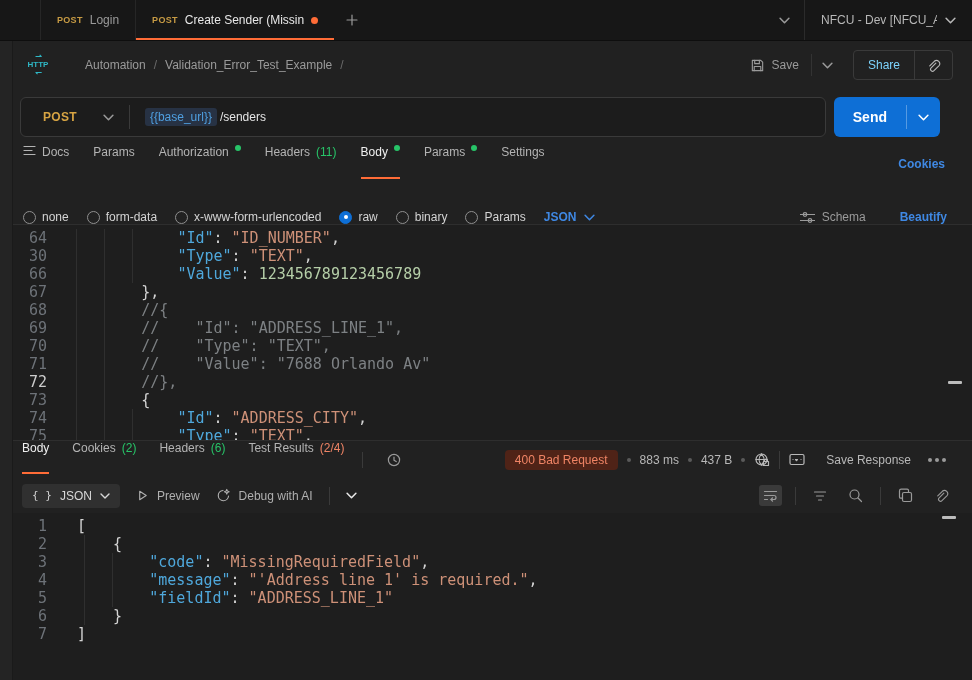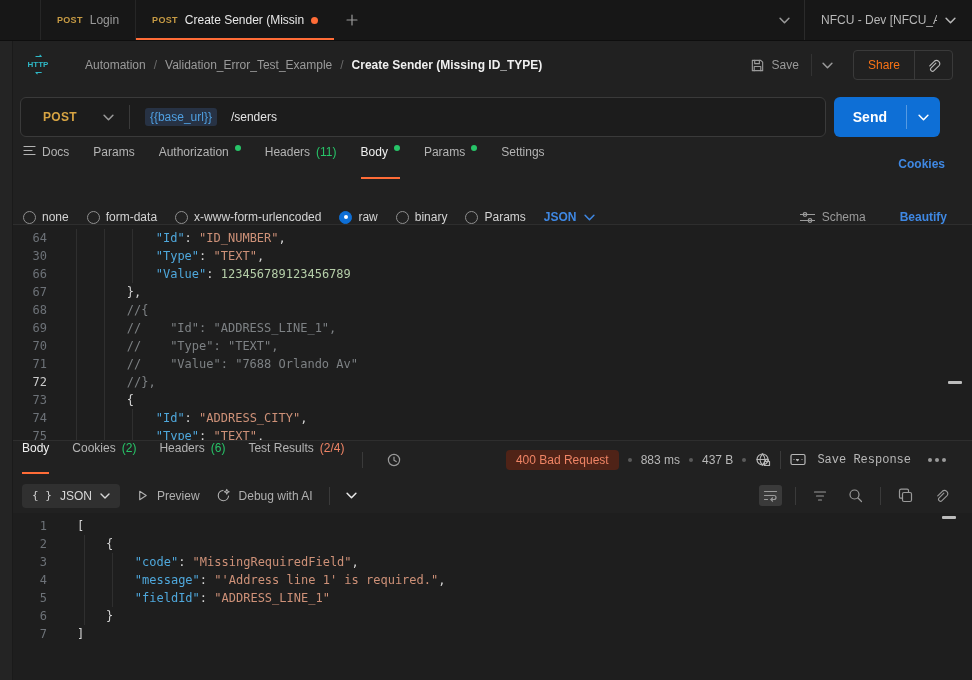--- a/index.html
+++ b/index.html
@@ -36,32 +36,32 @@
   .http-badge { color:#2fb8c6; font-weight:bold; font-size:8px; display:flex; flex-direction:column; align-items:center; line-height:1; width:26px; }
   .http-badge .arrow { font-size:8px; letter-spacing:-1px; }
   .breadcrumb { margin-left:34px; display:flex; align-items:center; gap:8px; color:#9a9a9a; }
   .breadcrumb .sep { color:#6b6b6b; }
   .breadcrumb .current { color:#f0f0f0; font-weight:bold; }
   .header-actions { margin-left:auto; display:flex; align-items:center; }
   .save-btn { display:flex; align-items:flex-start; gap:7px; color:#9a9a9a; cursor:pointer; padding:6px 10px; }
   .header-divider { width:1px; height:22px; background:#333; margin:0 2px; }
   .save-chev { color:#9a9a9a; padding:6px 8px; cursor:pointer; }
   .share-group { margin-left:12px; display:flex; align-items:center; border:1px solid #3a3a3a; border-radius:4px; height:30px; }
-  .share-label { padding:0 14px; color:#f97316; cursor:pointer; }
+  .share-label { padding:0 14px; color:#7dd3fc; cursor:pointer; }
   .share-group .vdiv { width:1px; height:30px; background:#3a3a3a; }
   .share-link { padding:0 11px; color:#b8b8b8; cursor:pointer; display:flex; align-items:center; }
 
   
   .url-row { height:56px; margin-left:13px; display:flex; align-items:center; padding:0 32px 0 7px; }
   .url-bar { flex:1; height:40px; border:1px solid #3a3a3a; border-radius:6px; background:#1c1c1c; display:flex; align-items:center; }
   .method-label { margin-left:22px; font-weight:bold; color:#d7a443; letter-spacing:.3px; }
   .method-chev { margin-left:26px; color:#9a9a9a; }
   .url-bar .vdiv { width:1px; height:24px; background:#3a3a3a; margin:0 15px; }
   .url-var { background:#273244; color:#4f9fe0; border-radius:3px; padding:2px 5px; }
-  .url-path { color:#e4e4e4; margin-left:14px; }
+  .url-path { color:#e4e4e4; margin-left:3px; }
   .send-btn { margin-left:8px; height:40px; background:#0e6fd6; border-radius:6px; display:flex; align-items:stretch; color:#fff; overflow:hidden; }
   .send-main { display:flex; align-items:center; padding:0 19px; font-size:14px; font-weight:600; cursor:pointer; }
   .send-btn .vdiv { width:1px; background:rgba(255,255,255,.3); margin:8px 0; }
   .send-chev { display:flex; align-items:center; padding:0 11px; cursor:pointer; }
 
   
   .req-tabs { height:38px; margin-left:13px; display:flex; align-items:stretch; gap:24px; padding:0 27px 0 10px; }
   .rtab { display:flex; align-items:flex-start; gap:6px; color:#b4b4b4; cursor:pointer; position:relative; }
   .rtab.active { color:#f0f0f0; }
   .rtab.active::after { content:""; position:absolute; left:0; right:0; bottom:4px; height:2px; background:#ff6c37; }
@@ -73,21 +73,21 @@
   .radio-row { height:42px; margin-left:13px; display:flex; align-items:flex-end; gap:18px; padding:0 25px 0 10px; border-bottom:1px solid #2e2e2e; }
   .radio-item { display:flex; align-items:center; gap:6px; color:#d4d4d4; cursor:pointer; }
   .radio-circle { width:13px; height:13px; border-radius:50%; border:1.5px solid #8f8f8f; flex:none; }
   .radio-item.selected .radio-circle { border-color:#0e6fd6; background:#0e6fd6; position:relative; }
   .radio-item.selected .radio-circle::after { content:""; position:absolute; left:3.5px; top:3.5px; width:4px; height:4px; border-radius:50%; background:#fff; }
   .lang-select { display:flex; align-items:center; gap:7px; color:#3f88e3; font-weight:bold; cursor:pointer; }
   .schema-btn { margin-left:auto; display:flex; align-items:center; gap:7px; color:#9a9a9a; cursor:pointer; }
   .beautify-link { margin-left:16px; color:#3f88e3; font-weight:bold; cursor:pointer; }
 
   
-  .editor { position:relative; background:#1e1e1e; overflow:hidden; font-family:"DejaVu Sans Mono", monospace; font-size:12px; }
+  .editor { position:relative; background:#1e1e1e; overflow:hidden; font-family:"DejaVu Sans Mono", monospace; font-size:15px; }
   .editor.request { height:215px; margin-left:13px; }
   .editor.response { height:168px; margin-left:13px; }
   .code-pad { padding-top:4px; }
   .code-row { display:flex; height:18px; line-height:18px; white-space:pre; }
   .gutter-num { width:44px; padding-right:10px; text-align:right; color:#6d7278; flex:none; }
   .code-row.active .gutter-num { color:#cccccc; }
   .editor.request .code-text { padding-left:12px; }
   .editor.response .code-text { padding-left:20px; }
   .tok-p { color:#d4d4d4; }
   .tok-k { color:#4fa8dc; }
@@ -99,21 +99,21 @@
 
   
   .resp-panel { border-top:1px solid #2e2e2e; background:#212121; }
   .resp-tabs { height:37px; margin-left:13px; display:flex; align-items:stretch; gap:23px; padding:0 22px 0 9px; }
   .resp-meta { margin-left:auto; display:flex; align-items:center; gap:9px; color:#b8b8b8; }
   .status-badge { background:#4f2317; color:#ef8465; border-radius:4px; padding:3px 10px; font-weight:500;text-align:right; }
   .meta-dot { width:4px; height:4px; border-radius:50%; background:#5a5a5a; }
   .meta-divider { width:1px; height:18px; background:#3a3a3a; }
   .hist-divider { width:1px; height:16px; background:#3a3a3a; align-self:center; margin-left:-5px; }
   .history-btn { color:#9a9a9a; align-self:center; cursor:pointer; display:flex; }
-  .save-resp { display:flex; align-items:flex-start; gap:11px; cursor:pointer;font-family:Liberation Mono, monospace; }
+  .save-resp { display:flex; align-items:flex-start; gap:21px; cursor:pointer; }
   .more-dots { display:flex; gap:3px; margin-left:4px; cursor:pointer; padding:4px; }
   .more-dots i { width:4px; height:4px; border-radius:50%; background:#9a9a9a; }
 
   .resp-toolbar { height:35px; margin-left:13px; display:flex; align-items:center; padding:0 19px 0 9px; gap:16px; }
   .fmt-pill { display:flex; align-items:center; gap:8px; background:#303030; border-radius:4px; padding:5px 10px; cursor:pointer; color:#d8d8d8; }
   .fmt-pill .braces { color:#cfcfcf; font-family:"DejaVu Sans Mono", monospace; font-size:11px; }
   .tool-btn { display:flex; align-items:center; gap:8px; color:#b0b0b0; cursor:pointer; }
   .toolbar-divider { width:1px; height:18px; background:#3a3a3a; }
   .toolbar-right { margin-left:auto; display:flex; align-items:center; gap:13px; color:#9a9a9a; }
   .icon-btn { cursor:pointer; display:flex; padding:4px; }
@@ -159,21 +159,20 @@
     <span class="http-badge">
       <span class="arrow">⇀</span>
         <span>HTTP</span>
         <span class="arrow">↽</span>
     </span>
     <div class="breadcrumb">
       <span>Automation</span>
       <span class="sep">/</span>
       <span>Validation_Error_Test_Example</span>
       <span class="sep">/</span>
-      <span class="current">Create Sender (Missing ID_TYPE)</span>
     </div>
     <div class="header-actions">
       <span class="save-btn">
         <svg class="ic" width="15" height="15" viewBox="0 0 16 16">
             <path d="M2.5 2.5h9l2 2v9h-11z"></path>
             <path d="M5 2.5v3.5h5V2.5"></path>
             <path d="M4.5 13.5V9h7v4.5"></path>
           </svg>
         <span>Save</span>
       </span>

